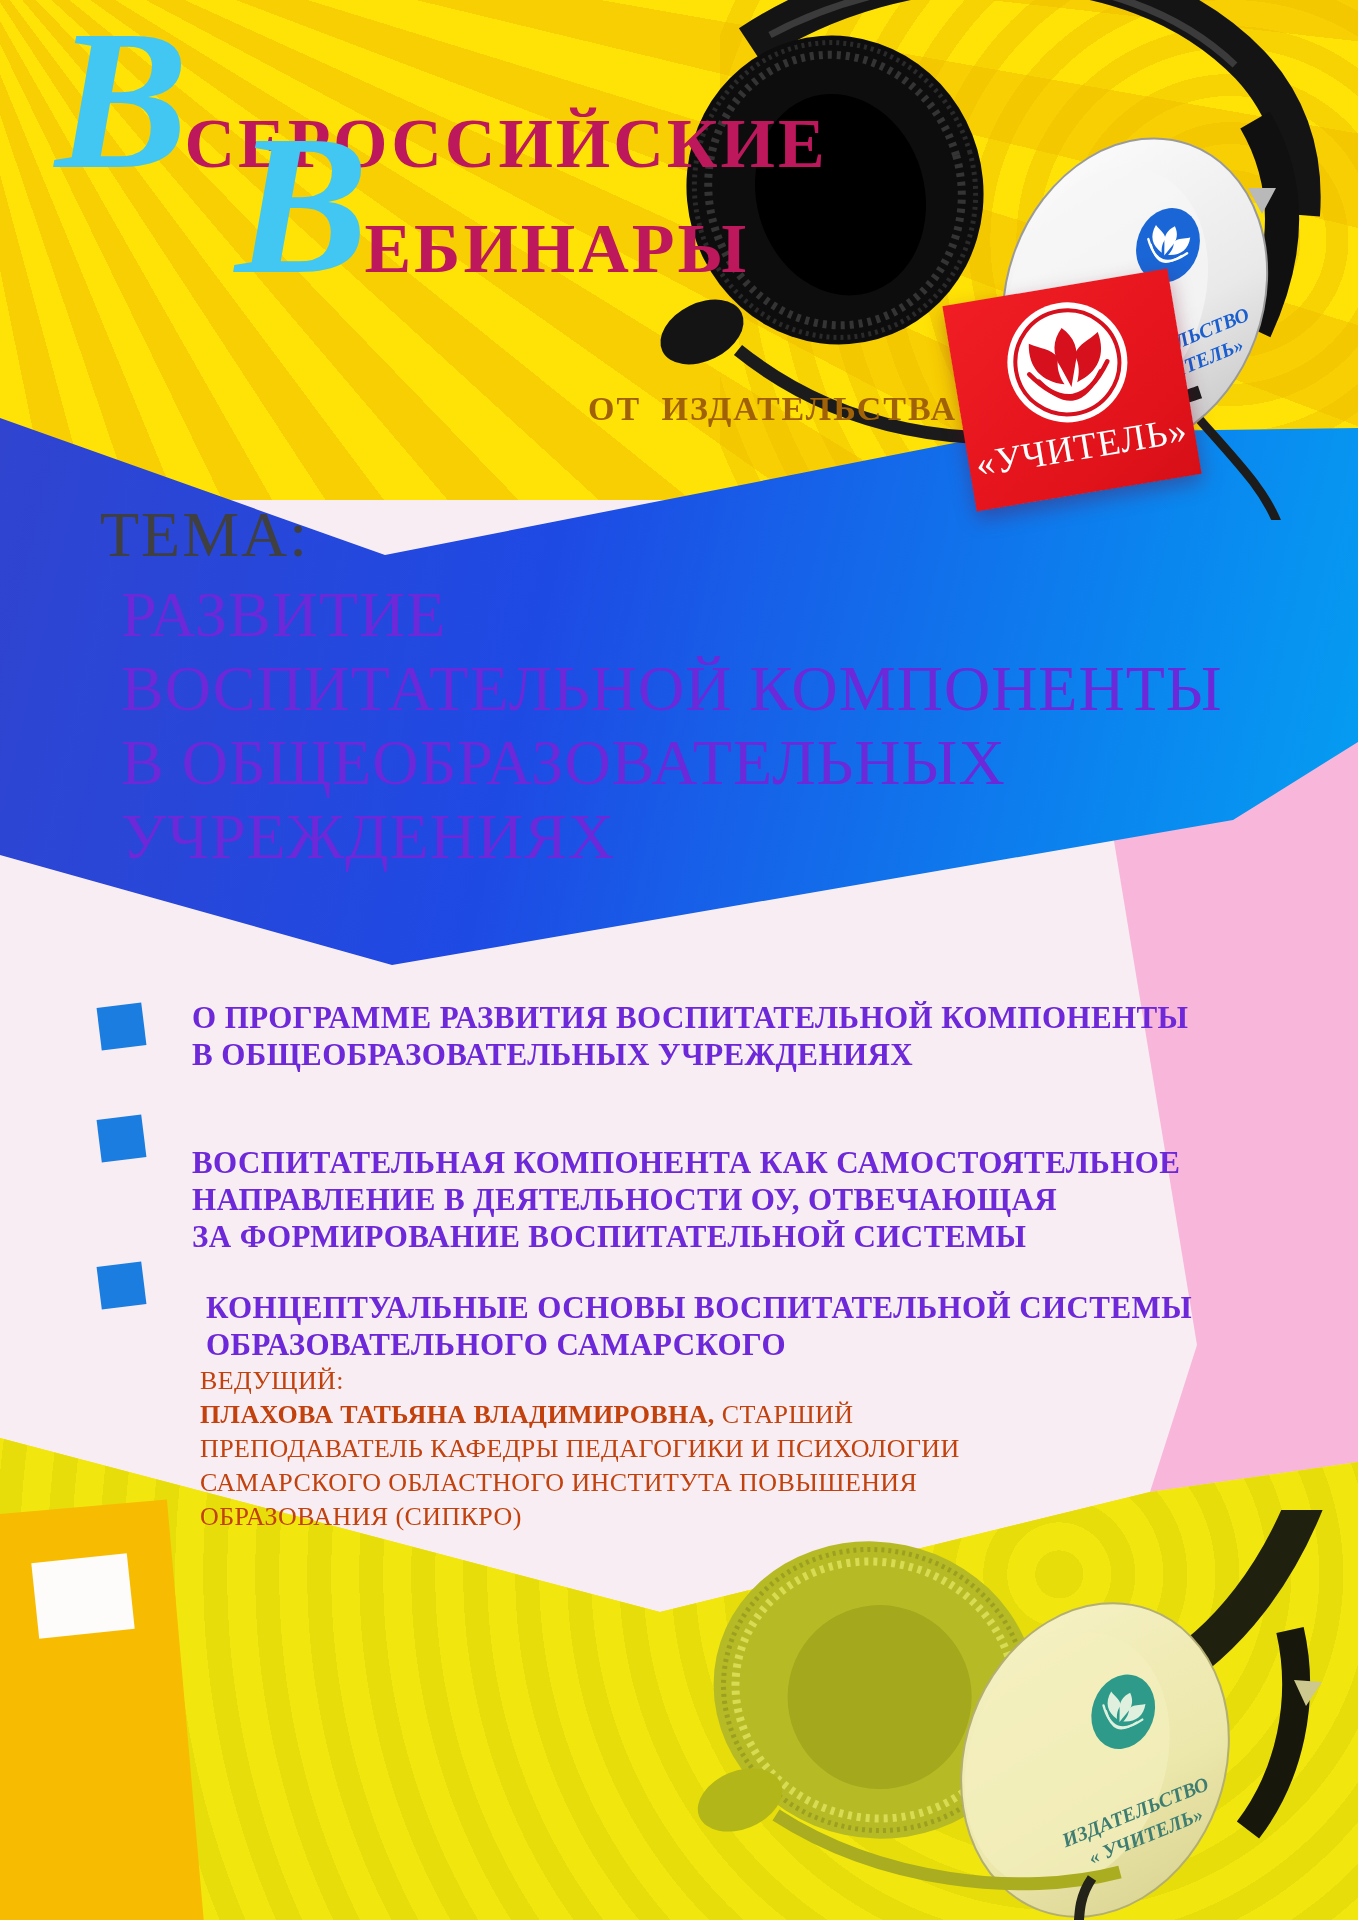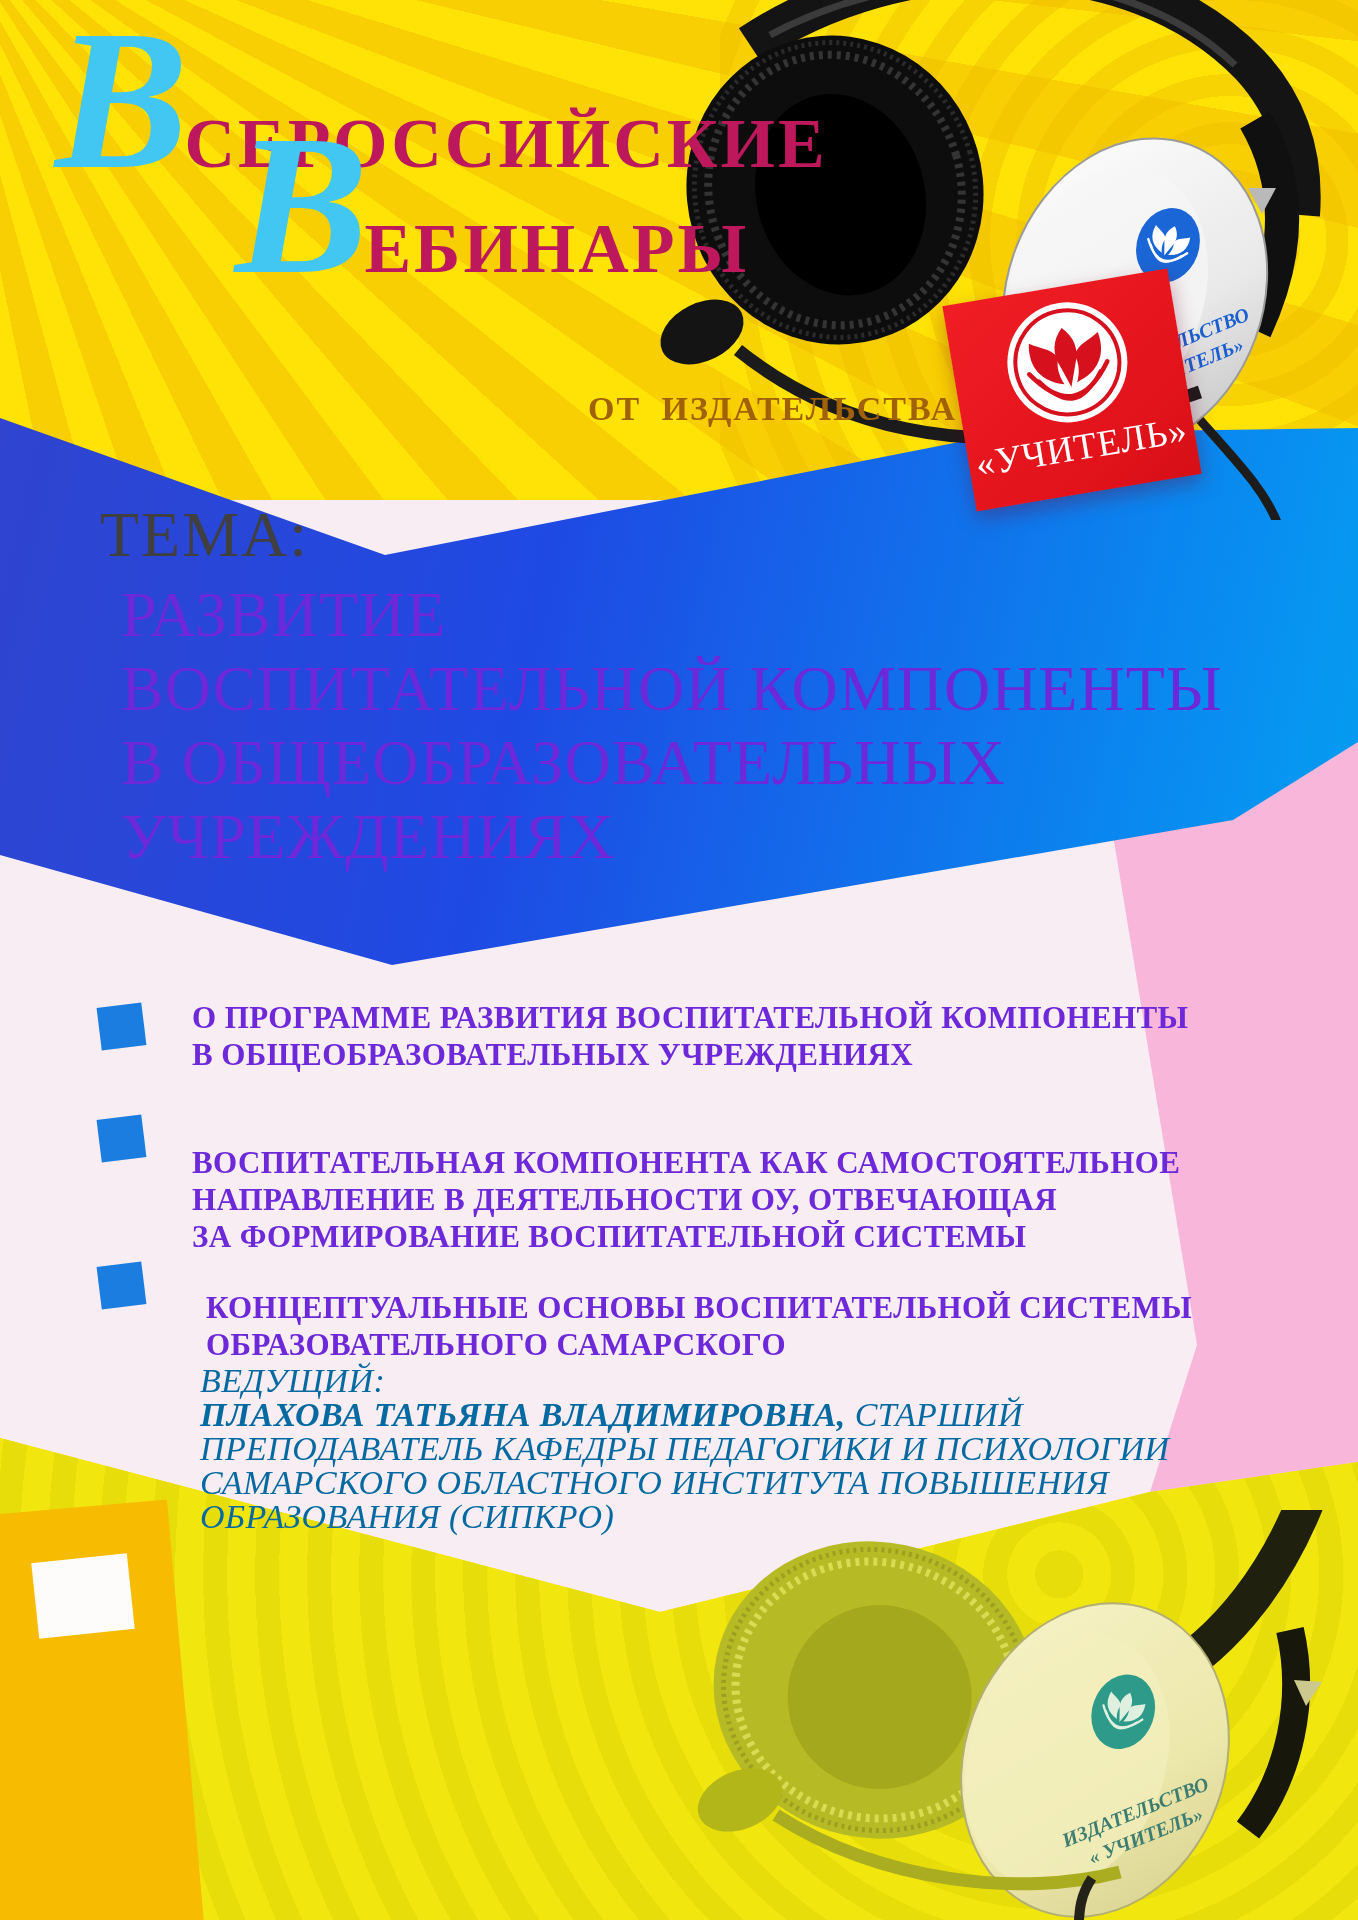--- a/index.html
+++ b/index.html
@@ -69,21 +69,21 @@
   .topic-label{font-size:64px; color:#404040; letter-spacing:2px;}
   .topic-title{font-size:64px; color:#6d28d9; line-height:74px; letter-spacing:1px;}
   .topic-title span{display:block; white-space:nowrap;}
 
   
   .bullet-sq{width:45px; height:43px; background:#1b7de0; transform:rotate(-7deg);}
   .agenda-text{font-size:31px; font-weight:bold; color:#6d28d9; line-height:37px; letter-spacing:.4px;}
   .agenda-text span{display:block; white-space:nowrap;}
 
   
-  .host{font-size:34px; color:#0369a1; line-height:34px; letter-spacing:.4px;font-style:italic;}
+  .host{font-size:26px; color:#c2410c; line-height:34px; letter-spacing:.4px;}
   .host div{white-space:nowrap;}
   .host .bold{font-weight:bold;}
 
   
   .red-badge{
     left:958px; top:286px; width:228px; height:208px;
     background:linear-gradient(145deg,#f01d24 0%,#e3131b 70%,#d60f17 100%);
     transform:rotate(-9.5deg);
     display:flex; flex-direction:column; align-items:center; justify-content:flex-start;
     box-shadow:0 8px 20px rgba(110,0,40,.35);

